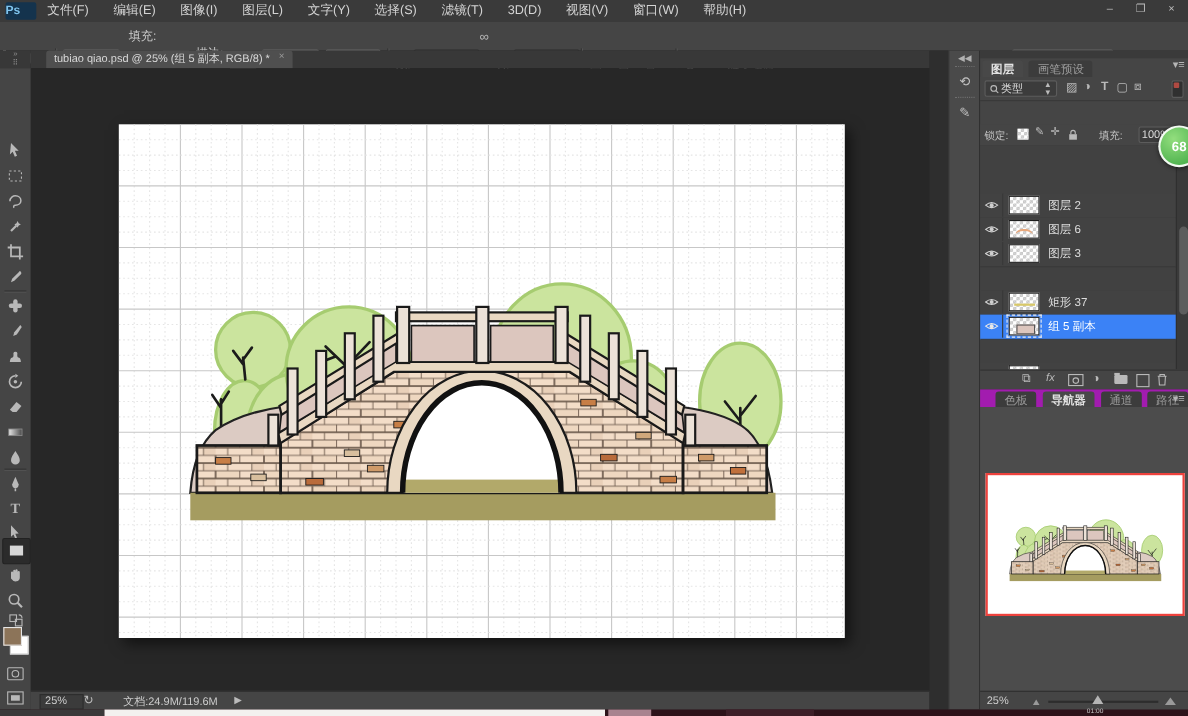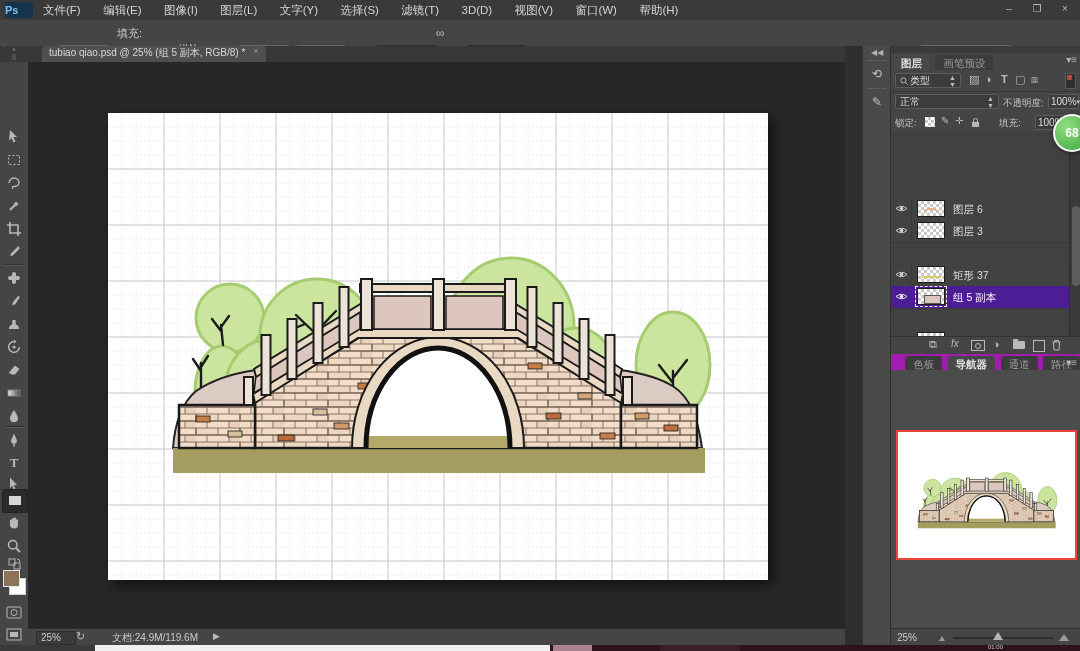--- a/index.html
+++ b/index.html
@@ -54,21 +54,21 @@
   .ptab.active{background:#484848;color:#e2e2e2;font-weight:bold;}
   #ptabs{left:2px;top:7px;height:16px;white-space:nowrap;}
   .pmenu{top:8px;right:4px;color:#b5b5b5;font-size:10px;}
   .prow{left:0;width:190px;background:#454545;}
   .psel{background:#3c3c3c;border:1px solid #5c5c5c;border-radius:2px;height:15px;display:flex;align-items:center;
     font-size:10px;color:#ddd;padding:0 4px;box-sizing:border-box;}
   .plabel{font-size:9.5px;color:#c5c5c5;}
   .micon{font-size:11px;color:#b9b9b9;}
   
   .lrow{left:0;width:178px;height:22px;border-bottom:1px solid #393939;background:#424242;}
-  .lrow.sel{background:#4c1d95;}
+  .lrow.sel{background:#3b82f6;}
   .eyec{left:0;top:0;width:20px;height:21px;border-right:1px solid #393939;display:flex;align-items:center;justify-content:center;}
   .lthumb{left:26px;top:2px;width:28px;height:17px;border:1px solid #1d1d1d;box-sizing:border-box;position:absolute;}
   .checker{background-color:#fff;background-image:linear-gradient(45deg,#c9c9c9 25%,transparent 25%,transparent 75%,#c9c9c9 75%),
     linear-gradient(45deg,#c9c9c9 25%,transparent 25%,transparent 75%,#c9c9c9 75%);background-size:6px 6px;background-position:0 0,3px 3px;}
   .lname{left:62px;top:0;height:22px;line-height:22px;font-size:10.5px;color:#dedede;position:absolute;white-space:nowrap;}
   .mark-arc{position:absolute;left:5px;top:7px;width:16px;height:9px;border-top:2.5px solid #e8a87c;border-radius:50%;}
   .mark-line{position:absolute;left:4px;top:9px;width:19px;height:2px;background:#d8c868;}
   .mark-blob{position:absolute;left:6px;top:6px;width:15px;height:7px;background:#dcc6be;border:1px solid #555;}
   .foldericon{position:absolute;left:34px;top:5px;width:14px;height:10px;background:#a9a9a9;border-radius:1px;}
   .foldericon:before{content:"";position:absolute;left:0;top:-3px;width:6px;height:3px;background:#a9a9a9;border-radius:1px 1px 0 0;}
@@ -526,49 +526,48 @@
         <span class="updn">▲<br>▼</span>
       </div>
       <span class="abs micon" style="left:78px;top:3px;">▨</span>
       <span class="abs micon" style="left:94px;top:3px;">◑</span>
       <span class="abs micon" style="left:110px;top:3px;font-weight:bold;">T</span>
       <span class="abs micon" style="left:124px;top:3px;">▢</span>
       <span class="abs micon" style="left:140px;top:3px;">⧈</span>
       <div class="abs toggle" style="left:174px;top:3px;"></div>
     </div>
 
-    <div class="abs prow" style="top:46px;height:21px;">
-      <div class="abs psel" style="left:4px;top:2px;width:104px;">
-        <span>正常</span>
-        <span class="updn">▲<br>▼</span>
-      </div>
-      <span class="abs plabel" style="left:112px;top:5px;">不透明度:</span>
-      <div class="abs psel" style="left:157px;top:2px;width:31px;padding:0 2px;">
-        <span>100%</span>
-        <span class="updn">▾</span>
-      </div>
-    </div>
 
     <div class="abs prow" style="top:67px;height:19px;border-bottom:1px solid #383838;">
       <span class="abs plabel" style="left:4px;top:4px;">锁定:</span>
       <span class="abs lockicon checker" style="left:34px;top:4px;width:10px;height:10px;position:absolute;"></span>
       <span class="abs micon" style="left:50px;top:2px;font-size:10px;">✎</span>
       <span class="abs micon" style="left:64px;top:2px;font-size:10px;">✛</span>
       <svg class="abs" style="left:80px;top:4px;" width="9" height="11">
           <rect x="1" y="5" width="7" height="5" fill="#b9b9b9"></rect>
           <path d="M2.5 5 V3.5 A2 2 0 0 1 6.5 3.5 V5" fill="none" stroke="#b9b9b9"></path>
         </svg>
       <span class="abs plabel" style="left:108px;top:4px;">填充:</span>
       <div class="abs psel" style="left:144px;top:2px;width:44px;padding:0 2px;">
         <span>100%</span>
         <span class="updn">▾</span>
       </div>
     </div>
 
     <div class="abs" style="left:0;top:86px;width:190px;height:204px;background:#414141;overflow:hidden;">
+      <div class="abs lrow" style="top:44px">
+        <div class="abs eyec">
+            <svg width="13" height="9">
+              <path d="M1 4.5 Q6.5 0 12 4.5 Q6.5 9 1 4.5 Z" fill="none" stroke="#cfcfcf"></path>
+              <circle cx="6.5" cy="4.5" r="1.8" fill="#cfcfcf"></circle>
+            </svg>
+          </div>
+        <div class="lthumb checker"></div>
+        <span class="lname">图层 2</span>
+      </div>
       <div class="abs lrow" style="top:66px">
         <div class="abs eyec">
             <svg width="13" height="9">
               <path d="M1 4.5 Q6.5 0 12 4.5 Q6.5 9 1 4.5 Z" fill="none" stroke="#cfcfcf"></path>
               <circle cx="6.5" cy="4.5" r="1.8" fill="#cfcfcf"></circle>
             </svg>
           </div>
         <div class="lthumb checker">
             <i class="mark-arc"></i>
           </div>

